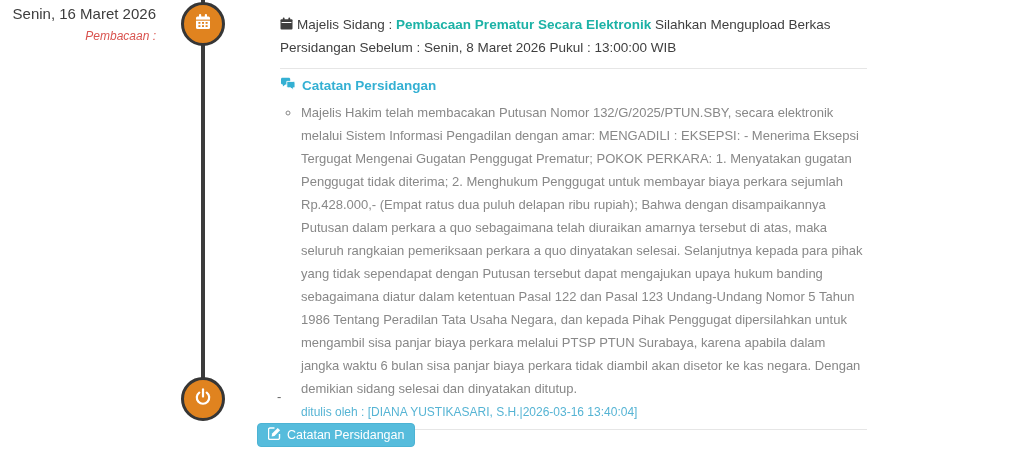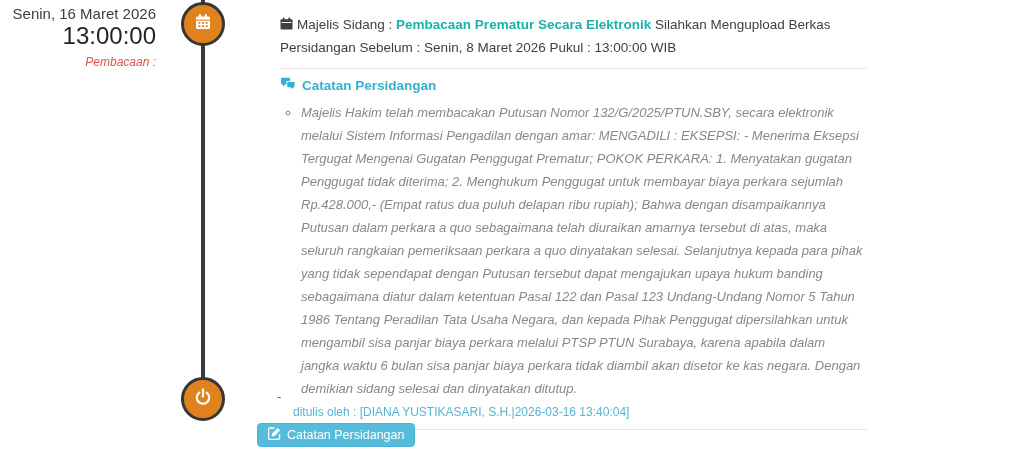--- a/index.html
+++ b/index.html
@@ -29,23 +29,23 @@
   .content { position:absolute; left:280px; top:14px; width:587px; }
   .agenda { font-size:13.5px; color:#3f3f3f; line-height:22px; }
   .agenda .cal { display:inline-block; vertical-align:-1px; margin-right:4px; }
   .agenda .title { color:#1cb2a6; font-weight:bold; }
   .divider { border:0; border-top:1px solid #e6e6e6; margin:9px 0 8px 0; }
 
   .catatan-head { display:flex; align-items:center; gap:6px; color:#34b0d3;
     font-weight:bold; font-size:13.5px; margin-top:2px; }
 
   ul.notes { list-style:circle; margin:7px 0 0 0; padding-left:21px; color:#9a9a9a; }
-  ul.notes li { font-size:13px; line-height:23px; color:#888888; text-align:left;font-style:italic; }
+  ul.notes li { font-size:13px; line-height:23px; color:#888888; text-align:left; }
 
-  .written-by { color:#56b4d4; font-size:12px; margin:5px 0 10px 13px; }
+  .written-by { color:#56b4d4; font-size:12px; margin:5px 0 10px 21px; }
 
   .dash { position:absolute; left:277px; top:389px; color:#666; font-size:13px; }
 
   .btn-catatan {
     position:absolute; left:257px; top:423px; height:24px;
     background:#56bcdc; color:#ffffff; border:1px solid #4cb3d4; border-radius:4px;
     font-family:"Liberation Sans", sans-serif; font-size:12.5px;
     display:inline-flex; align-items:center; gap:6px; padding:0 10px; cursor:pointer;
   }
 </style>
@@ -77,21 +77,20 @@
     <span>
       <svg width="20" height="20" viewBox="0 0 20 20">
         <path d="M6.3 5.6 A6.2 6.2 0 1 0 13.7 5.6" fill="none" stroke="#ffffff" stroke-width="2.2" stroke-linecap="round"></path>
         <line x1="10" y1="2.4" x2="10" y2="9.6" stroke="#ffffff" stroke-width="2.2" stroke-linecap="round"></line>
       </svg>
     </span>
   </div>
 
   <div class="schedule">
     <div class="date">Senin, 16 Maret 2026</div>
-    <div class="time">13:00:00</div>
     <div class="keterangan">Pembacaan :</div>
   </div>
 
   <div class="content">
 
     <div class="agenda">
       <span class="cal">
         <svg width="13" height="13" viewBox="0 0 13 13">
           <rect x="0.5" y="2.2" width="12" height="10.3" rx="1" fill="#3f3f3f"></rect>
           <rect x="2.8" y="0.6" width="1.8" height="3" rx="0.8" fill="#3f3f3f"></rect>

